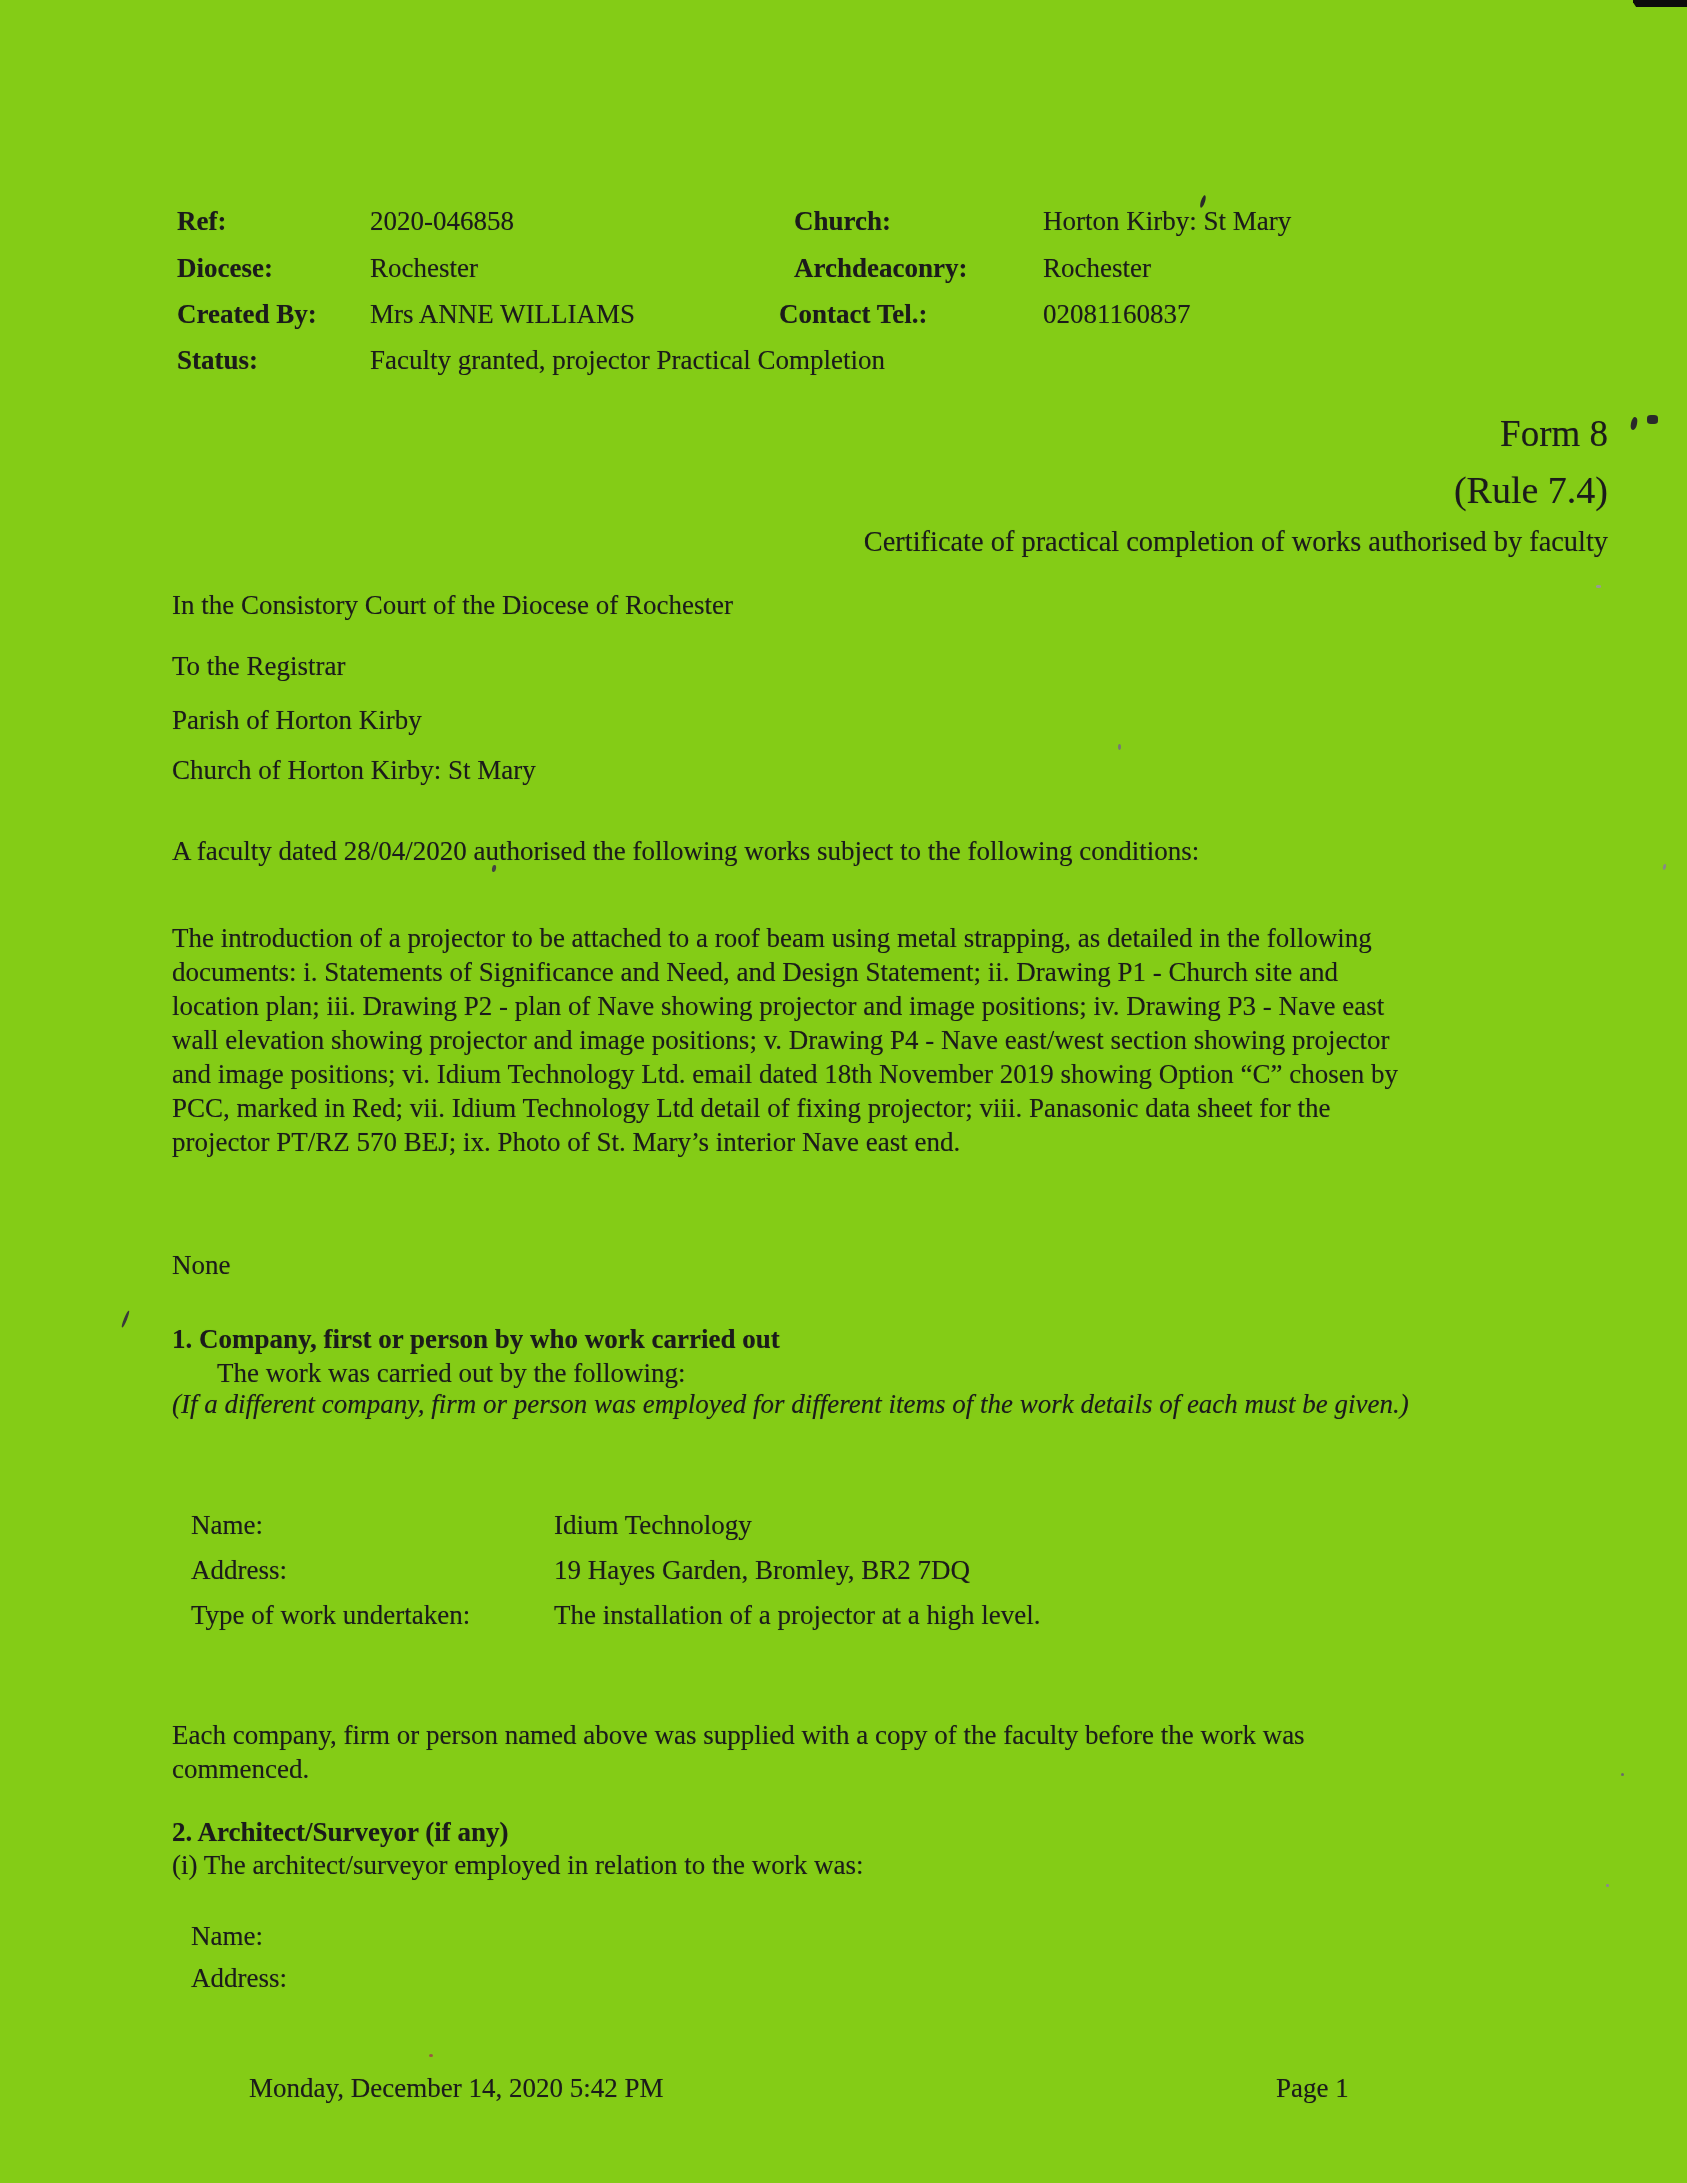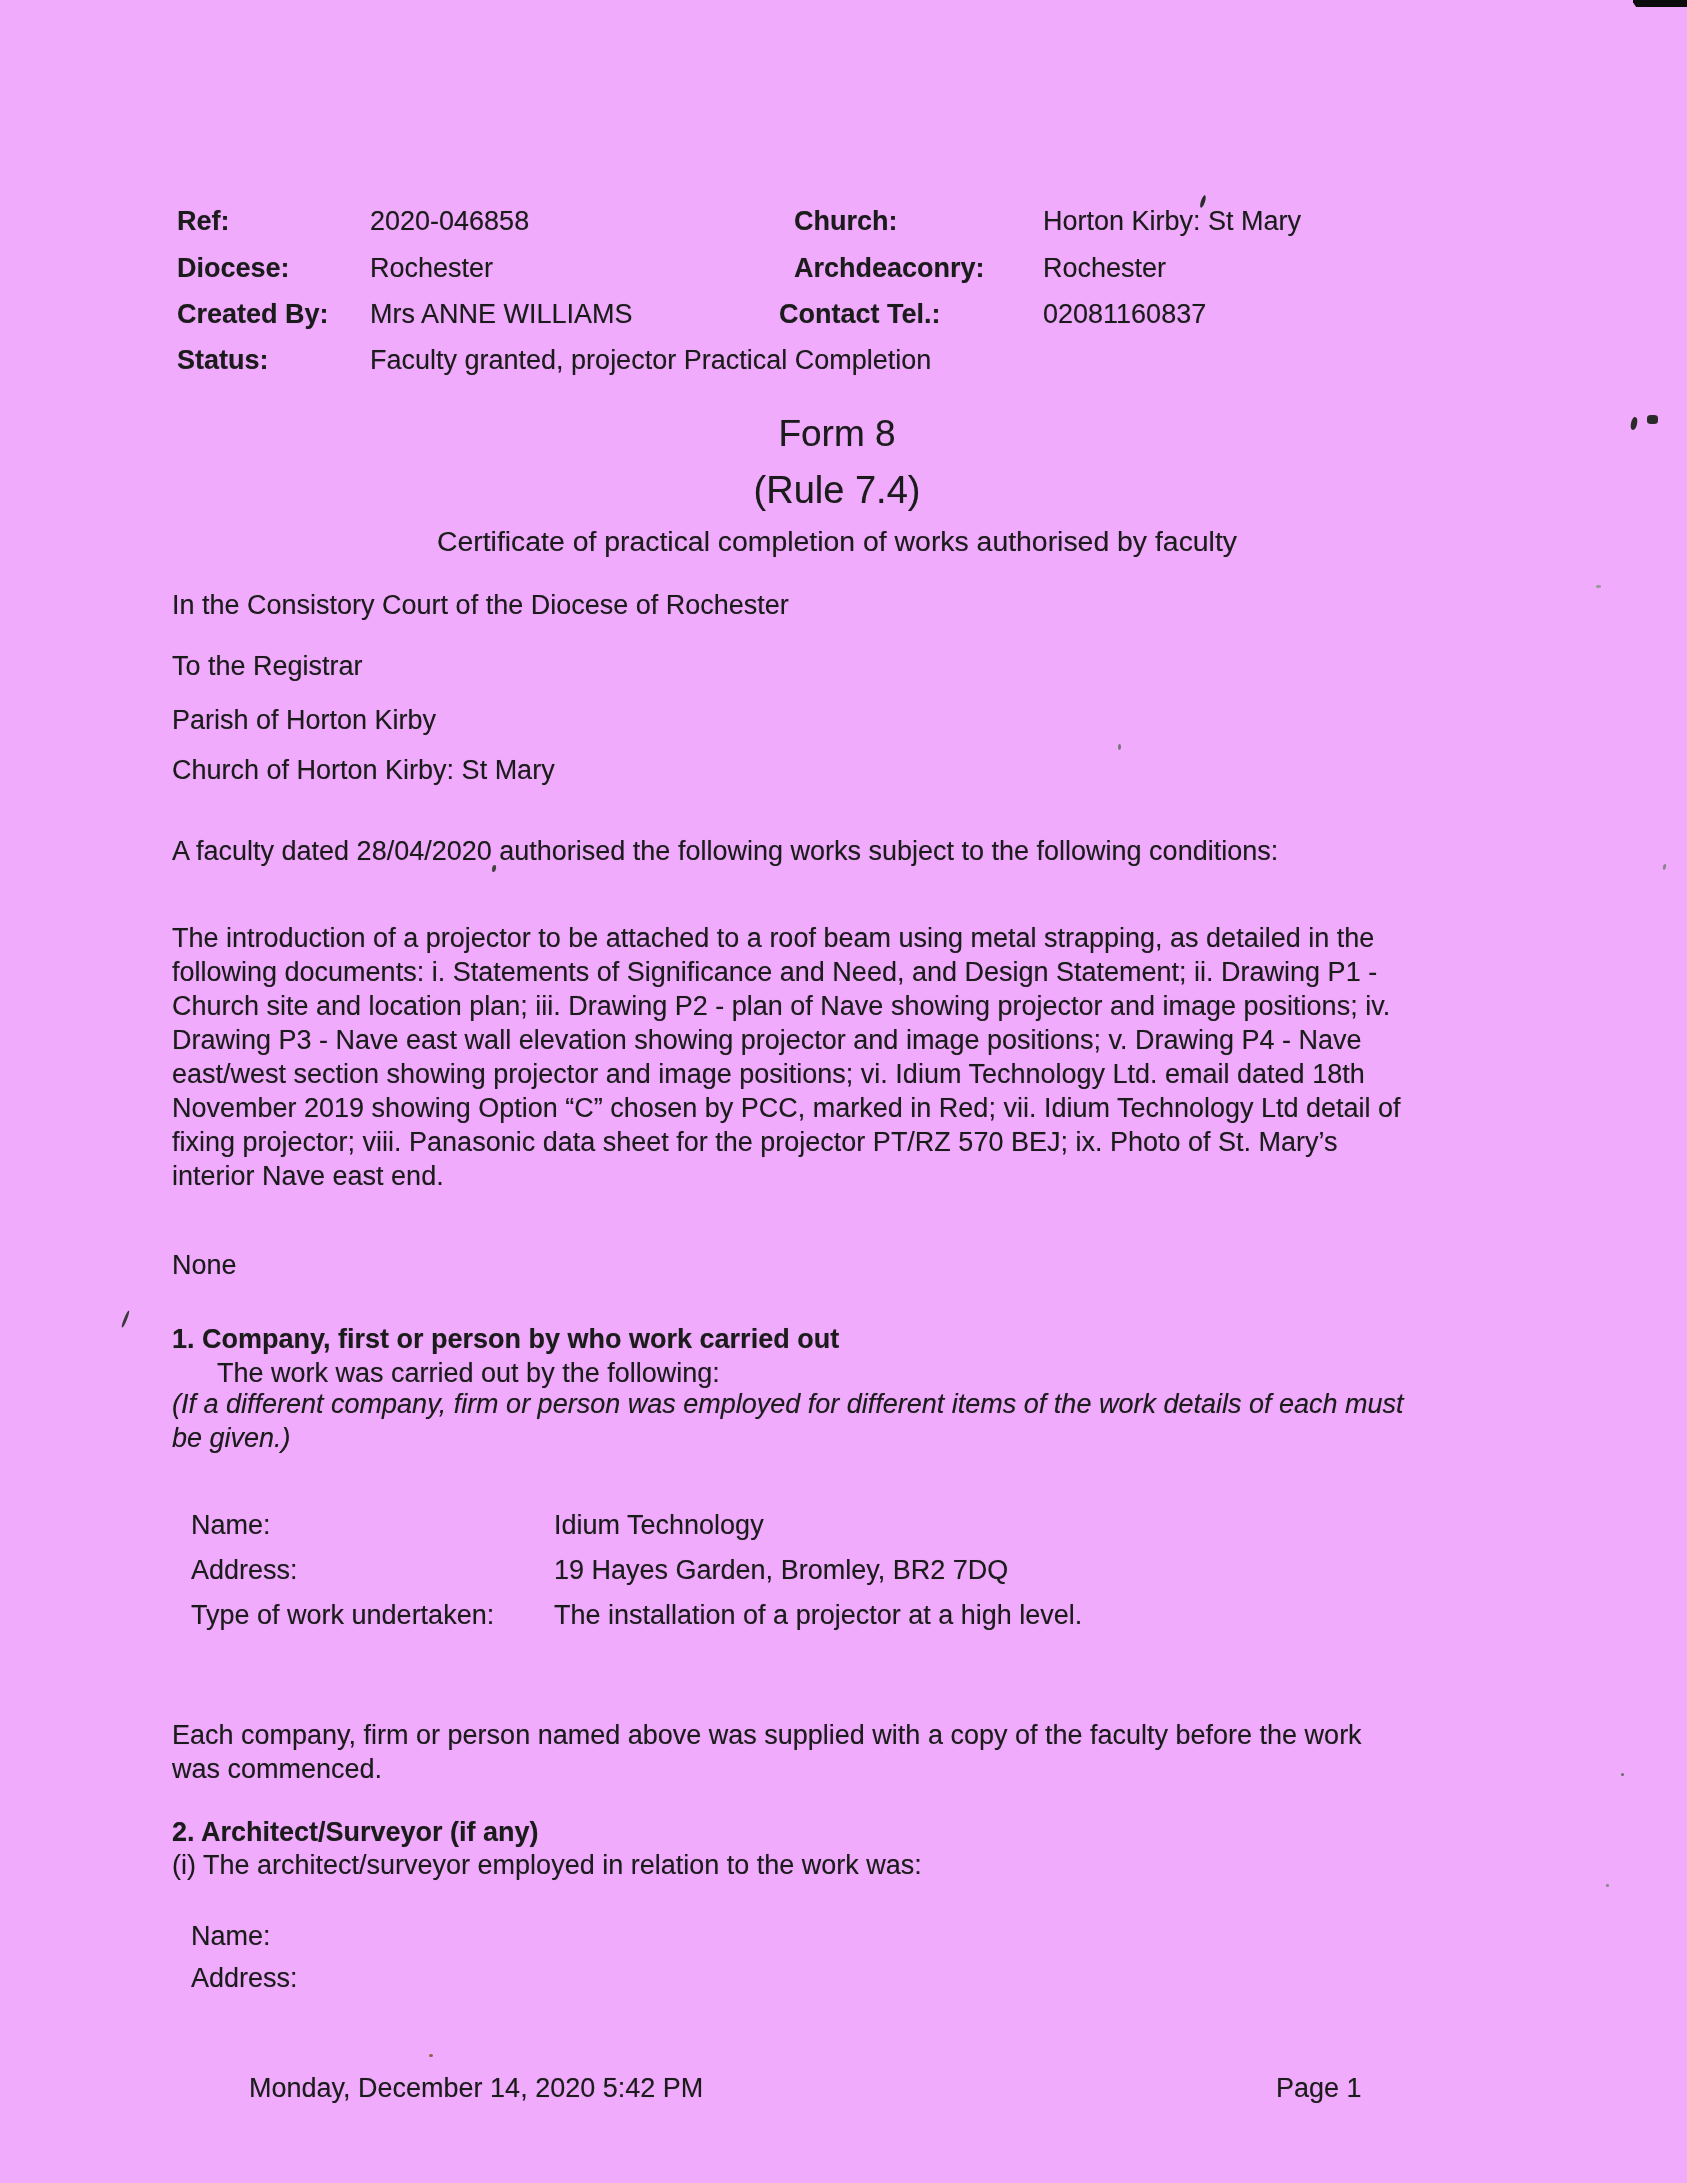--- a/index.html
+++ b/index.html
@@ -1,28 +1,28 @@
 <!DOCTYPE html>
 <html style="font-size:10.6px"><head>
 <meta charset="utf-8">
 <style>
   html,body{margin:0;padding:0;background:#ffffff;}
   .page{
     position:relative;
     width:1687px;height:2183px;
-    background:#f0abfc;
-    font-family:Liberation Sans, sans-serif;
+    background:#84cc16;
+    font-family:Liberation Serif, serif;
     color:#1b1b1b;
     overflow:hidden;
   }
   .t{position:absolute;white-space:nowrap;font-size:27px;line-height:1.18;
      text-shadow:0 0 0.7px rgba(30,30,30,.38);}
   .b{font-weight:bold;}
   .i{font-style:italic;}
-  .center{left:0;width:1608px;text-align:center;margin-left:33px;}
+  .center{left:0;width:1608px;text-align:right;}
   .form-title{font-size:37px;}
   .rule-title{font-size:38px;}
   .cert-title{font-size:28.4px;}
   .para{position:absolute;left:172px;width:1244px;font-size:27px;line-height:34px;
         white-space:normal;text-shadow:0 0 0.7px rgba(30,30,30,.38);}
   
   .artifact{position:absolute;}
   .bar-top-right{left:1633px;top:0;width:54px;height:7.3px;background:#0c0c0c;
                  clip-path:polygon(0 0,100% 0,100% 100%,6% 100%,0 30%);}
   .speck{position:absolute;background:#2a2a2a;border-radius:50%;}

